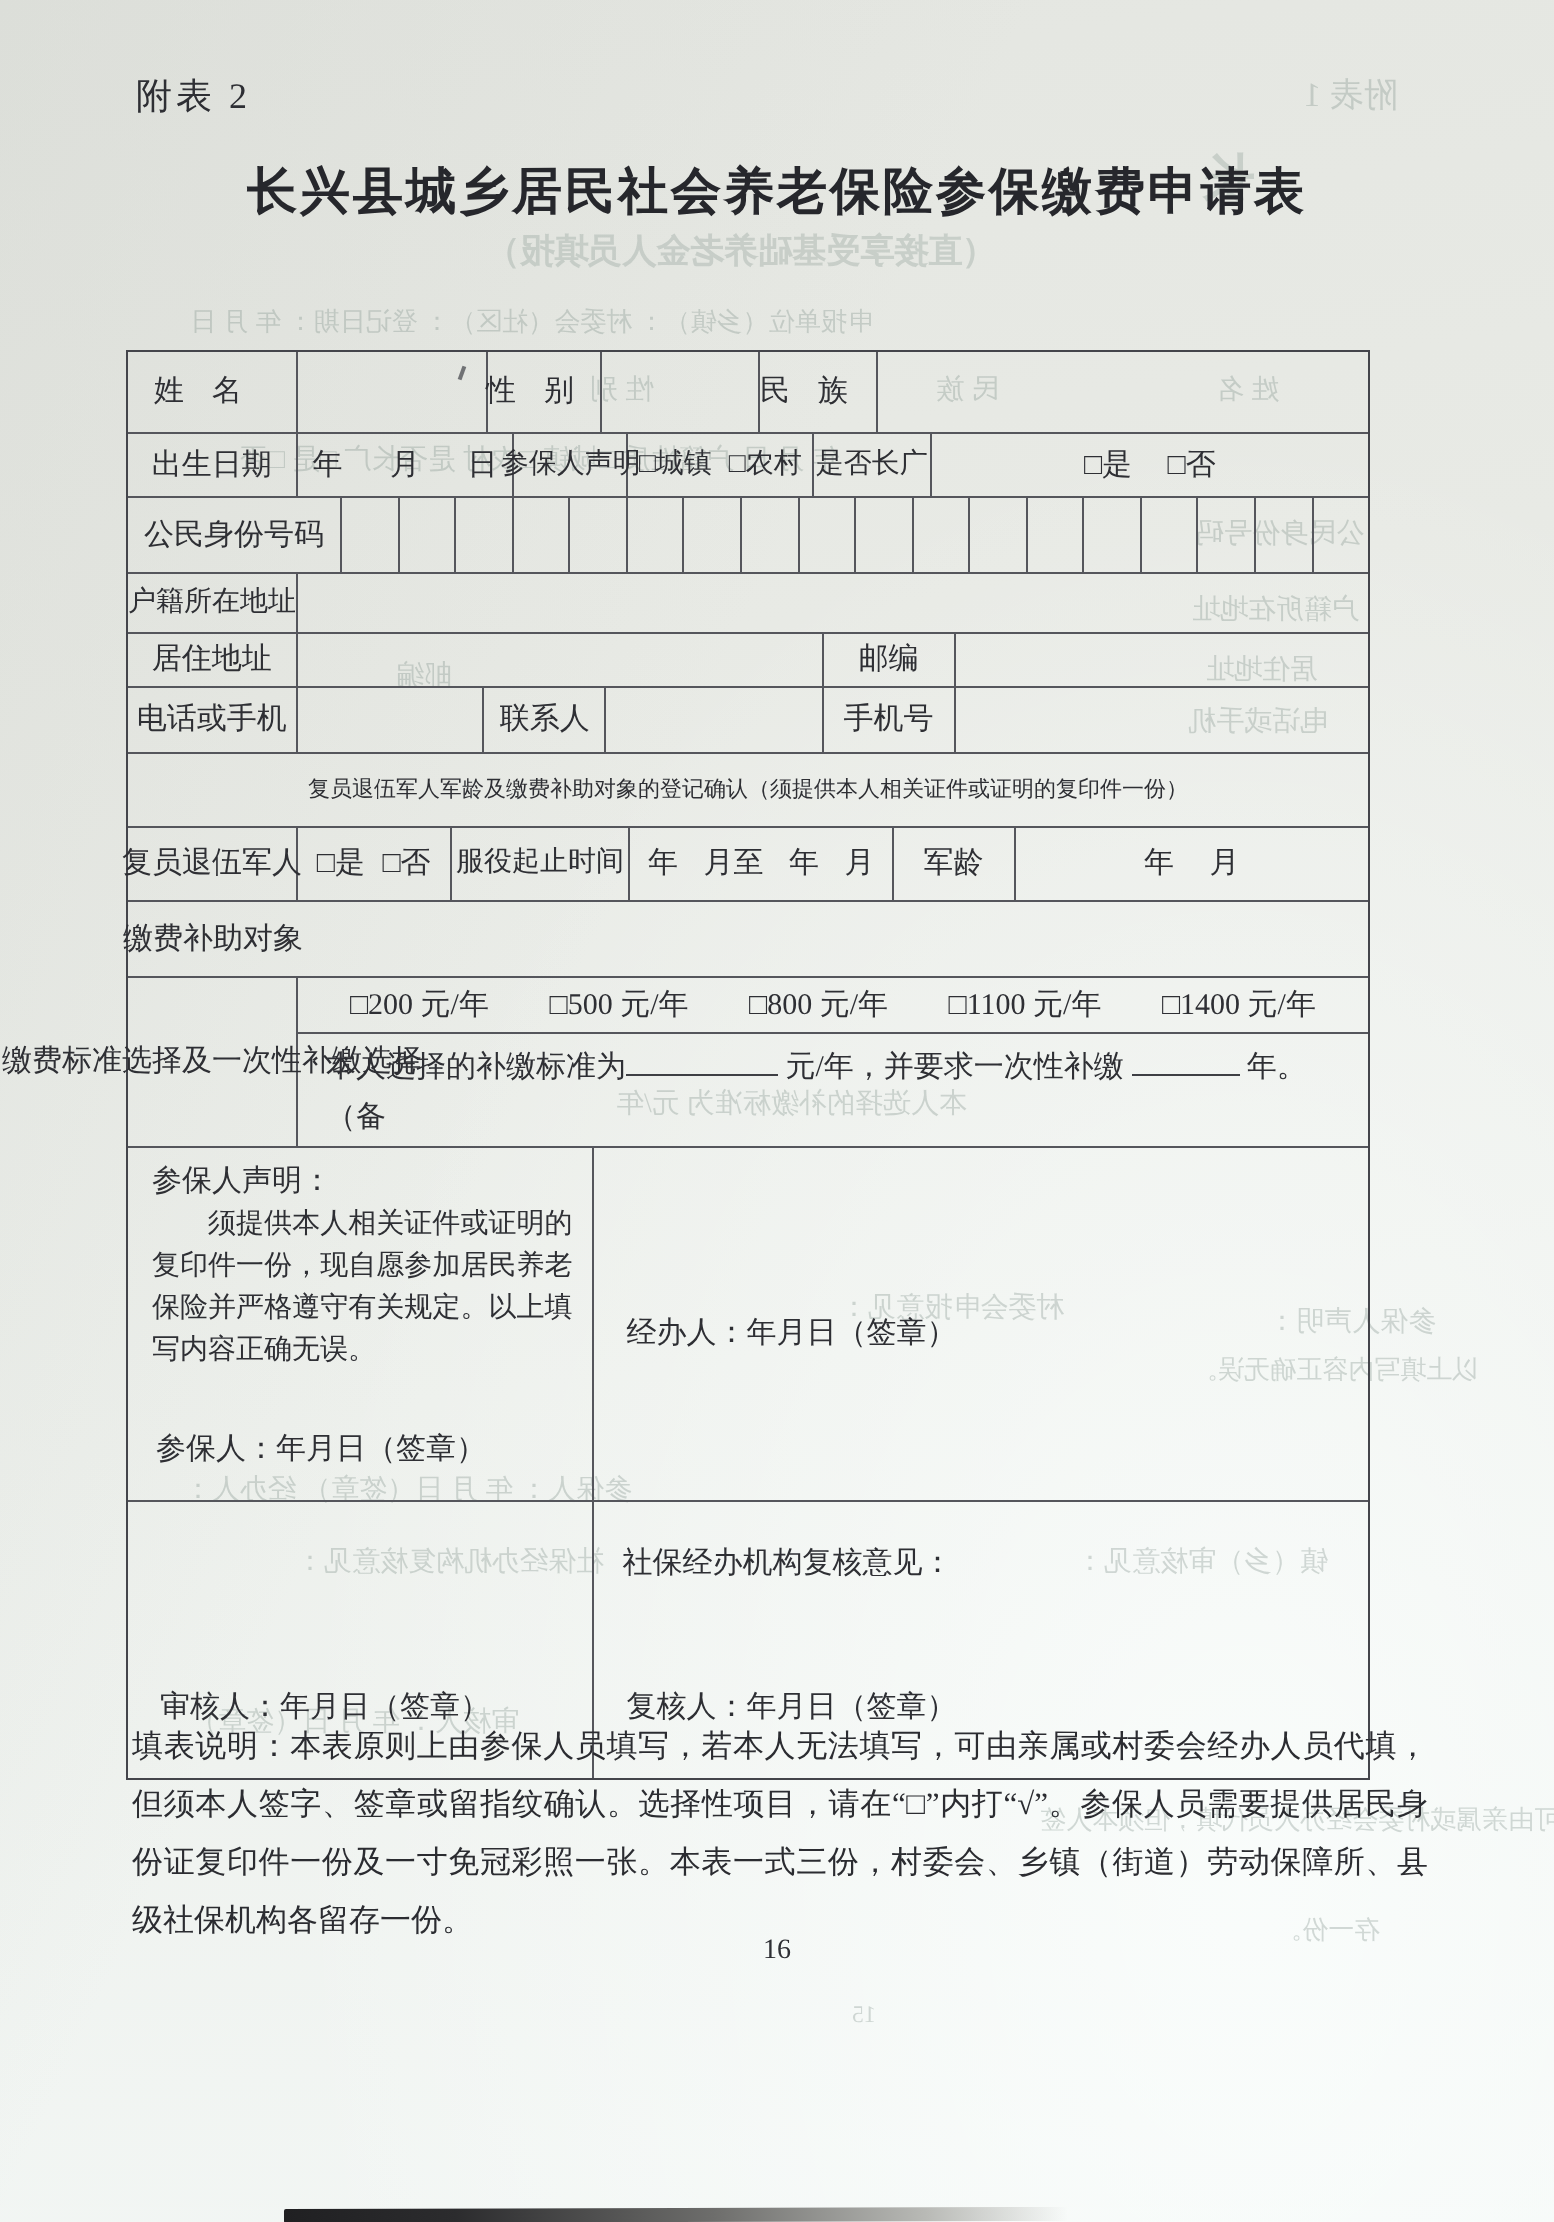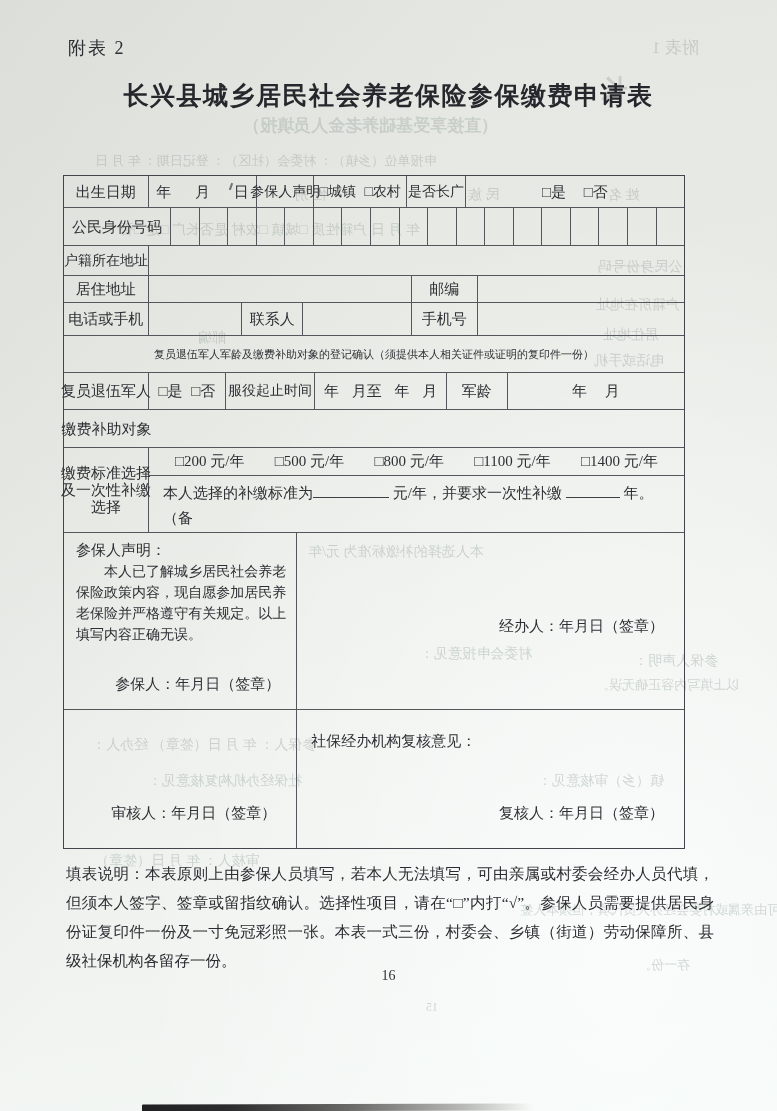--- a/index.html
+++ b/index.html
@@ -40,21 +40,21 @@
   .stdwrap{width:537px;display:flex;flex-direction:column;align-self:stretch}
   .stdrow{height:28px;border-bottom:1px solid #55565c;display:flex;align-items:center;
           justify-content:space-between;padding:0 26px 0 26px;font-size:15px;box-sizing:border-box}
   .suprow{flex:1;padding:5px 10px 0 14px;font-size:15px;line-height:25px;white-space:normal}
   .blank{display:inline-block;border-bottom:1px solid #3e3f44;height:14px}
   .blank-a{width:76px}.blank-b{width:54px}
   .decl{flex-direction:column;align-items:stretch;justify-content:flex-start;
         padding:8px 10px 16px 12px;white-space:normal}
   .decl .dtitle{font-size:15px;margin-bottom:2px}
   .decl .dbody{font-size:14px;line-height:21px;text-indent:2em;text-align:justify}
-  .signline{margin-top:auto;display:flex;justify-content:flex-end;align-items:flex-end;
+  .signline{margin-top:auto;display:flex;justify-content:flex-start;align-items:flex-end;
             padding:0 6px 0 2px;font-size:15px}
   .opin{flex-direction:column;align-items:stretch;justify-content:flex-start;
         padding:24px 14px 14px 14px;white-space:normal}
   .opin .otitle{font-size:15px}
   .opin2{padding-top:22px}
   
   .note{position:absolute;left:66px;top:859px;width:648px;font-size:15.5px;line-height:29px;
         text-align:justify;color:#2b2c31}
   .pageno{position:absolute;left:0;right:0;top:968px;text-align:center;font-size:14px}
   
@@ -96,20 +96,28 @@
     <div class="bleed" style="left: 638px; top: 956px; font-size: 13px;">存一份。</div>
     <div class="bleed" style="left: 426px; top: 1000px; font-size: 12px;">15</div>
   </div>
 
 <div class="appendix">附表 2</div>
 <div class="title">长兴县城乡居民社会养老保险参保缴费申请表</div>
 <div class="penmark"></div>
 
 <div id="formtable">
 
+  <div class="row h41">
+    <div class="cell w85 ls2">姓名</div>
+    <div class="cell w109"></div>
+    <div class="cell w57 ls2">性别</div>
+    <div class="cell w93"></div>
+    <div class="cell w59 ls2">民族</div>
+    <div class="cell w219"></div>
+  </div>
 
   <div class="row h32">
     <div class="cell w85">出生日期</div>
     <div class="cell w109 sp-xl">年 月 日</div>
     <div class="cell w57 fs14">参保人声明</div>
     <div class="cell w93 sp-sm fs14">□城镇 □农村</div>
     <div class="cell w59 fs14">是否长广</div>
     <div class="cell w219 sp-lg">□是 □否</div>
   </div>
 
@@ -169,21 +177,21 @@
     <div class="cell w132 sp-md">年 月至 年 月</div>
     <div class="cell w61">军龄</div>
     <div class="cell w177 sp-lg">年 月</div>
   </div>
 
   <div class="row h38">
     <div class="cell w85">缴费补助对象</div>
   </div>
 
   <div class="row h85">
-    <div class="cell w85" style="flex-direction:column;line-height:17px">
+    <div class="cell w85" style="flex-direction:row;line-height:17px">
       <span>缴费标准选择</span>
       <span>及一次性补缴</span>
       <span>选择</span>
     </div>
     <div class="stdwrap">
       <div class="stdrow">
         <span>□200 元/年</span>
         <span>□500 元/年</span>
         <span>□800 元/年</span>
         <span>□1100 元/年</span>
@@ -191,21 +199,21 @@
       </div>
       <div class="suprow">
         <span>本人选择的补缴标准为</span><span class="blank blank-a"></span><span> 元/年，并要求一次性补缴 </span><span class="blank blank-b"></span><span> 年。（备</span><br>
       </div>
     </div>
   </div>
 
   <div class="row h177">
     <div class="cell w234 decl">
       <div class="dtitle">参保人声明：</div>
-      <div class="dbody">本人已了解城乡居民社会养老保险政策内容，现自愿参加居民养老保险并严格遵守有关规定。以上填写内容正确无误。</div>
+      <div class="dbody">须提供本人相关证件或证明的复印件一份，现自愿参加居民养老保险并严格遵守有关规定。以上填写内容正确无误。</div>
       <div class="signline">
         <span>参保人：</span>
         <span>年</span>
         <span>月</span>
         <span>日（签章）</span>
       </div>
     </div>
     <div class="cell w388 opin">
       <div class="signline" style="margin-top:60px;margin-bottom:36px">
         <span>经办人：</span>

